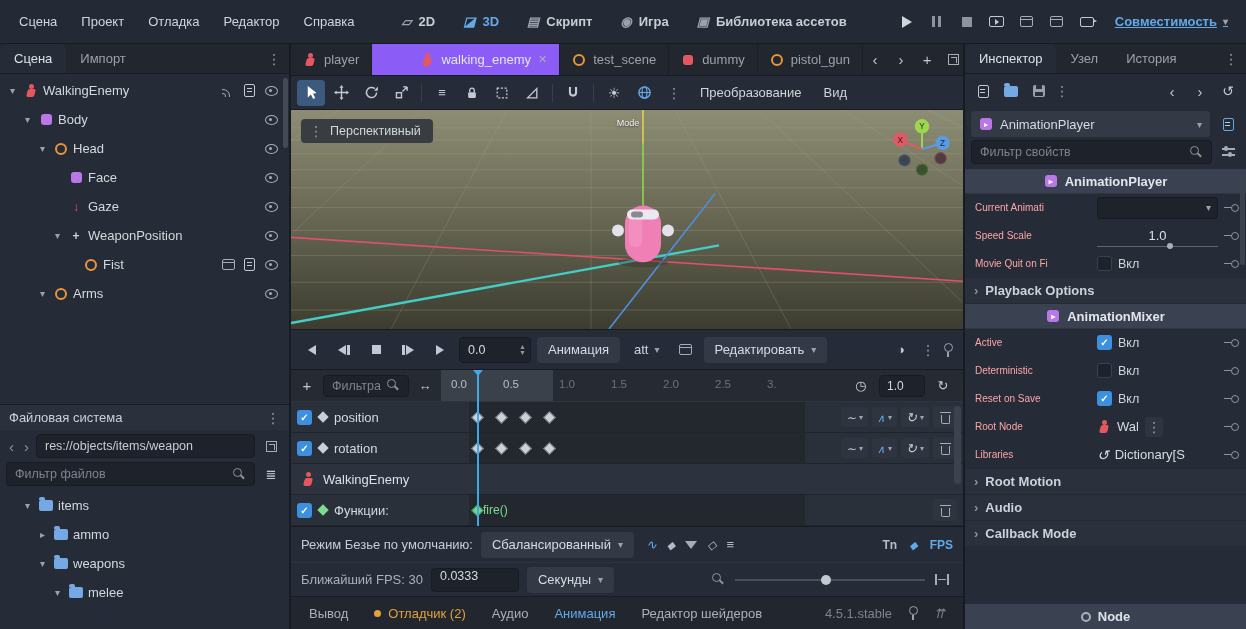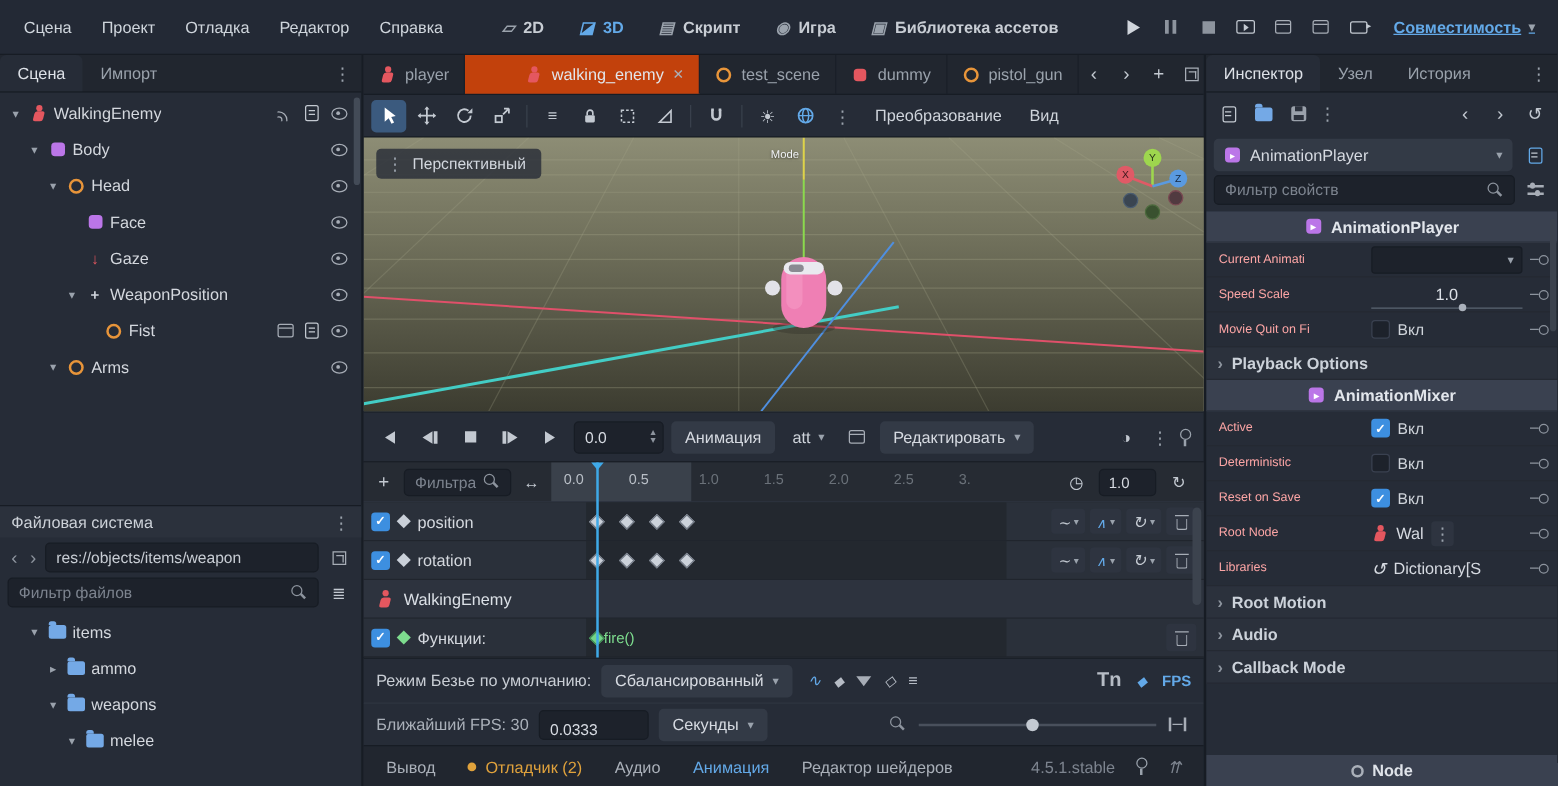--- a/index.html
+++ b/index.html
@@ -136,21 +136,21 @@
   .fs-header .dots{margin-left:auto;}
   .crumb{display:flex;align-items:center;gap:4px;padding:4px 6px;}
   .crumb .nav{color:#8d949e;font-size:15px;padding:0 3px;}
   .pathbox{flex:1;background:var(--input);border:1px solid var(--border);border-radius:4px;height:24px;display:flex;align-items:center;padding:0 8px;color:#c8cdd4;font-size:12.5px;white-space:nowrap;overflow:hidden;}
   .ftree{height:138px;overflow:hidden;}
 
   
   .center{display:flex;flex-direction:column;min-width:0;background:var(--bg);}
   .scenetabs{height:32px;background:var(--bgdark);display:flex;align-items:stretch;border-bottom:1px solid var(--border);}
   .stab{display:flex;align-items:center;gap:7px;padding:0 12px;color:#9aa2ac;border-right:1px solid #1a1f28;}
-  .stab.active{background:#c2410c;color:#e2e6ec;padding-left:48px;}
+  .stab.active{background:#8b5cf6;color:#e2e6ec;padding-left:48px;}
   .closex{color:#aab0b9;font-size:11px;}
   .closex::before{content:"✕";}
   .tabctrl{margin-left:auto;display:flex;align-items:center;gap:2px;padding-right:6px;}
 
   .vptoolbar{height:34px;display:flex;align-items:center;gap:2px;padding:0 6px;border-bottom:1px solid var(--border);background:var(--bg);}
   .vtool{width:28px;height:26px;display:flex;align-items:center;justify-content:center;border-radius:4px;color:#c3c9d1;}
   .vtool.active{background:#3b5a7e;}
   .vtool svg{display:block;}
   .vpmenu{padding:0 10px;color:#cfd4db;}
 
@@ -204,26 +204,26 @@
   .combo .acc{color:var(--accent);}
   .squarebtn{width:24px;height:22px;display:flex;align-items:center;justify-content:center;background:var(--border2);border-radius:3px;}
   .trk.group{background:#2d333e;}
   .trk.group .gname{display:flex;align-items:center;gap:8px;padding:0 10px;color:#dbe0e6;}
   .tscroll{position:absolute;right:2px;top:36px;width:7px;height:78px;background:#3c434e;border-radius:4px;}
 
   .bezrow{height:36px;display:flex;align-items:center;gap:8px;padding:0 10px;background:var(--bg);border-top:1px solid var(--border);}
   .bezrow .lbl{color:#c8cdd4;}
   .bezrow .icons{display:flex;align-items:center;gap:10px;margin-left:4px;color:#b6bcc5;}
   .bezrow .right{margin-left:auto;display:flex;align-items:center;gap:12px;}
-  .tn{color:#b6bcc5;font-weight:bold;font-size:16px;}
+  .tn{color:#b6bcc5;font-weight:bold;font-size:12px;}
   .fpslbl{color:var(--accent);font-weight:bold;font-size:12px;}
 
   .fpsrow{height:34px;display:flex;align-items:center;gap:8px;padding:0 10px;background:var(--bg);border-top:1px solid var(--border2);}
   .fpsrow .lbl{color:#aab0b9;}
-  .stepbox{width:88px;height:24px;background:var(--input);border:1px solid var(--border);border-radius:4px;display:flex;align-items:flex-end;padding:0 8px;}
+  .stepbox{width:88px;height:24px;background:var(--input);border:1px solid var(--border);border-radius:4px;display:flex;align-items:flex-start;padding:0 8px;}
   .stepbox input{width:100%;background:transparent;border:none;outline:none;color:#d6dae1;font-size:12.5px;font-family:"Liberation Sans",sans-serif;}
   .zoomwrap{margin-left:auto;display:flex;align-items:center;gap:10px;padding-right:4px;}
   .slider{position:relative;width:190px;height:14px;}
   .slider .track{position:absolute;left:0;right:0;top:6px;height:2px;background:#49505c;}
   .slider .handle{position:absolute;left:45%;top:2px;width:10px;height:10px;border-radius:50%;background:#c3c9d1;}
   .fitico{display:inline-block;width:14px;height:11px;position:relative;}
   .fitico::before{content:"";position:absolute;left:0;top:0;bottom:0;width:1.6px;background:#a7adb6;box-shadow:12px 0 0 #a7adb6;}
   .fitico::after{content:"";position:absolute;left:3px;top:4.5px;right:3px;height:1.6px;background:#a7adb6;}
 
   .statusbar{height:33px;display:flex;align-items:center;gap:26px;padding:0 18px;background:var(--bgdark);border-top:1px solid var(--border);}

